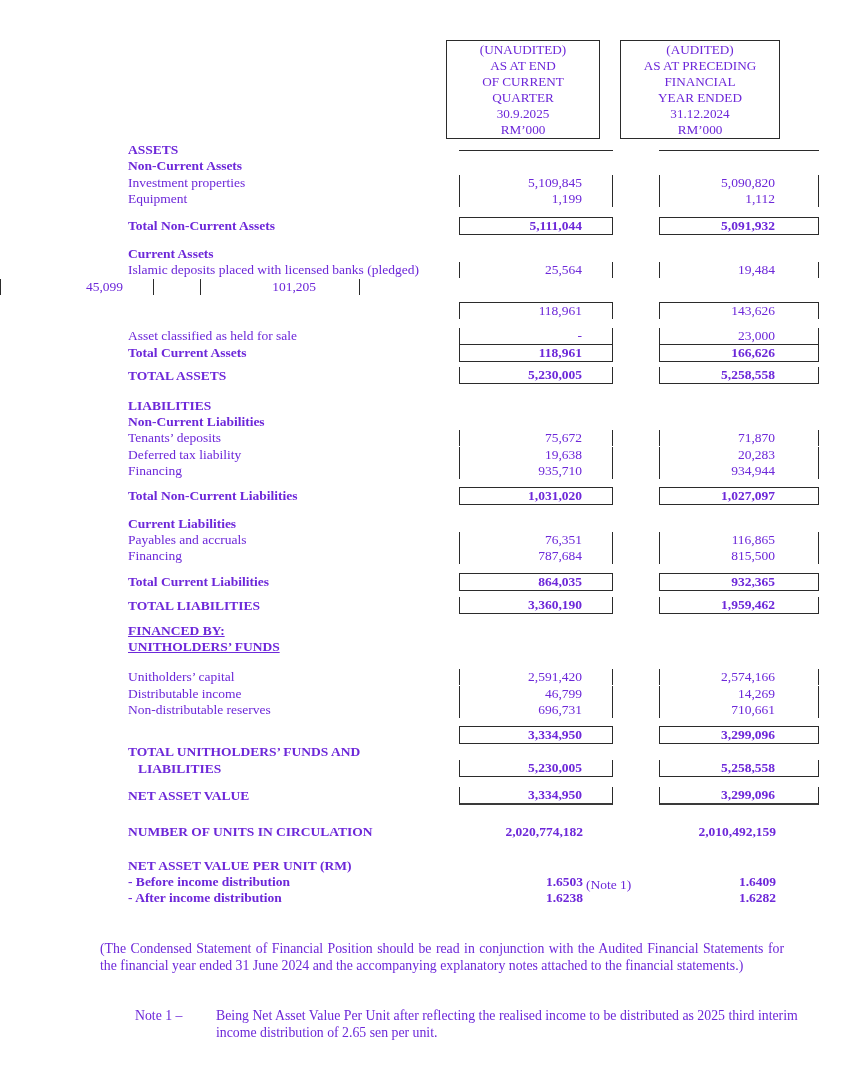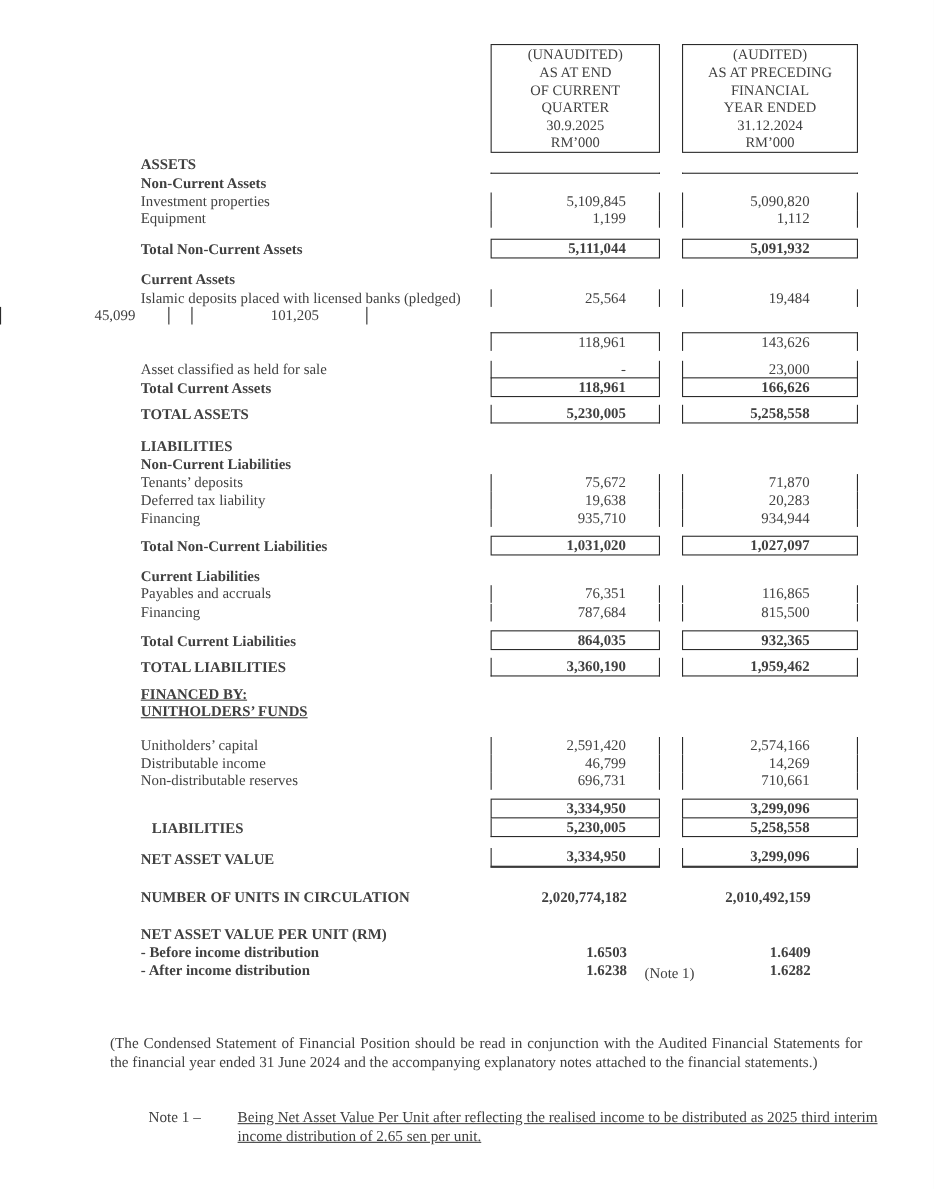--- a/index.html
+++ b/index.html
@@ -1,34 +1,34 @@
 <!DOCTYPE html>
 <html><head>
 <meta charset="utf-8">
 <style>
   html,body { margin:0; padding:0; background:#e8e8e8; }
   * { box-sizing:border-box; }
   .sheet {
     position:relative; width:849px; height:1081px; background:#ffffff;
     font-family:"Liberation Serif","DejaVu Serif",serif;
-    font-size:13.5px; color:#404040; overflow:hidden;
+    font-size:13.5px; color:#6d28d9; overflow:hidden;
     margin:0 auto;
   }
   
   .hdrbox {
     position:absolute; top:40px; height:99px;
     border:1.6px solid #2b2b2b; text-align:center;
     font-size:13.2px; line-height:16.1px; padding-top:1px;
   }
   .hdrbox.c1 { left:446px; width:154px; }
   .hdrbox.c2 { left:620px; width:160px; }
   .hdrbox span { display:block; }
   
   .tbl { position:absolute; left:0; top:142px; width:849px; }
-  .r { display:flex; height:16.3px; align-items:flex-end; }
+  .r { display:flex; height:16.3px; align-items:center;gap:13px; }
   .lab { width:446px; padding-left:128px; display:flex; align-items:center; }
   .v   { display:flex; align-items:center; justify-content:flex-end; }
   .v1  { width:154px; padding-right:30px; }
   .colgap { width:20px; }
   .v2  { width:160px; padding-right:43px; }
   .bx .v1, .bx .v2 { border-left:1.6px solid #2b2b2b; border-right:1.6px solid #2b2b2b; }
   .boxtop .v1, .boxtop .v2 { border-top:1.6px solid #2b2b2b; }
   .tline .v1, .tline .v2 { border-top:1.6px solid #2b2b2b; }
   .bline .v1, .bline .v2 { border-bottom:1.6px solid #2b2b2b; }
   .boxbottom .v1, .boxbottom .v2 { border-bottom:2.6px solid #3a3a3a; }
@@ -36,21 +36,21 @@
   .u { text-decoration:underline; }
   .ind { padding-left:138px; }
   
   .noteref { position:absolute; left:586px; top:877px; font-size:13.5px; }
   .footpara {
     position:absolute; left:100px; top:940px; width:684px;
     text-align:justify; line-height:17.2px; font-size:13.8px;
   }
   .note1 { position:absolute; left:107px; top:1007px; display:flex; font-size:13.8px; line-height:17.2px;margin-left:28px; }
   .note1-label { width:81px; flex:none; }
-  .note1-text { width:600px;text-decoration:underline; }
+  .note1-text { width:600px; }
 </style>
 </head>
 <body>
 
 <div class="sheet">
 
   <div class="hdrbox c1">
     <span>(UNAUDITED)</span>
     <span>AS AT END</span>
     <span>OF CURRENT</span>
@@ -315,20 +315,26 @@
         <div class="v v1"></div>
         <div class="colgap"></div>
         <div class="v v2"></div>
     </div>
     <div class="r bx tline bline b" style="height:17.5px">
       <div class="lab"></div>
       <div class="v v1">3,334,950</div>
       <div class="colgap"></div>
       <div class="v v2">3,299,096</div>
     </div>
+    <div class="r bx b">
+      <div class="lab">TOTAL UNITHOLDERS’ FUNDS AND</div>
+      <div class="v v1"></div>
+        <div class="colgap"></div>
+        <div class="v v2"></div>
+    </div>
     <div class="r bx bline b" style="height:17.2px">
       <div class="lab ind">LIABILITIES</div>
       <div class="v v1">5,230,005</div>
       <div class="colgap"></div>
       <div class="v v2">5,258,558</div>
     </div>
     <div class="r bx" style="height:9px">
       <div class="lab"></div>
         <div class="v v1"></div>
         <div class="colgap"></div>

